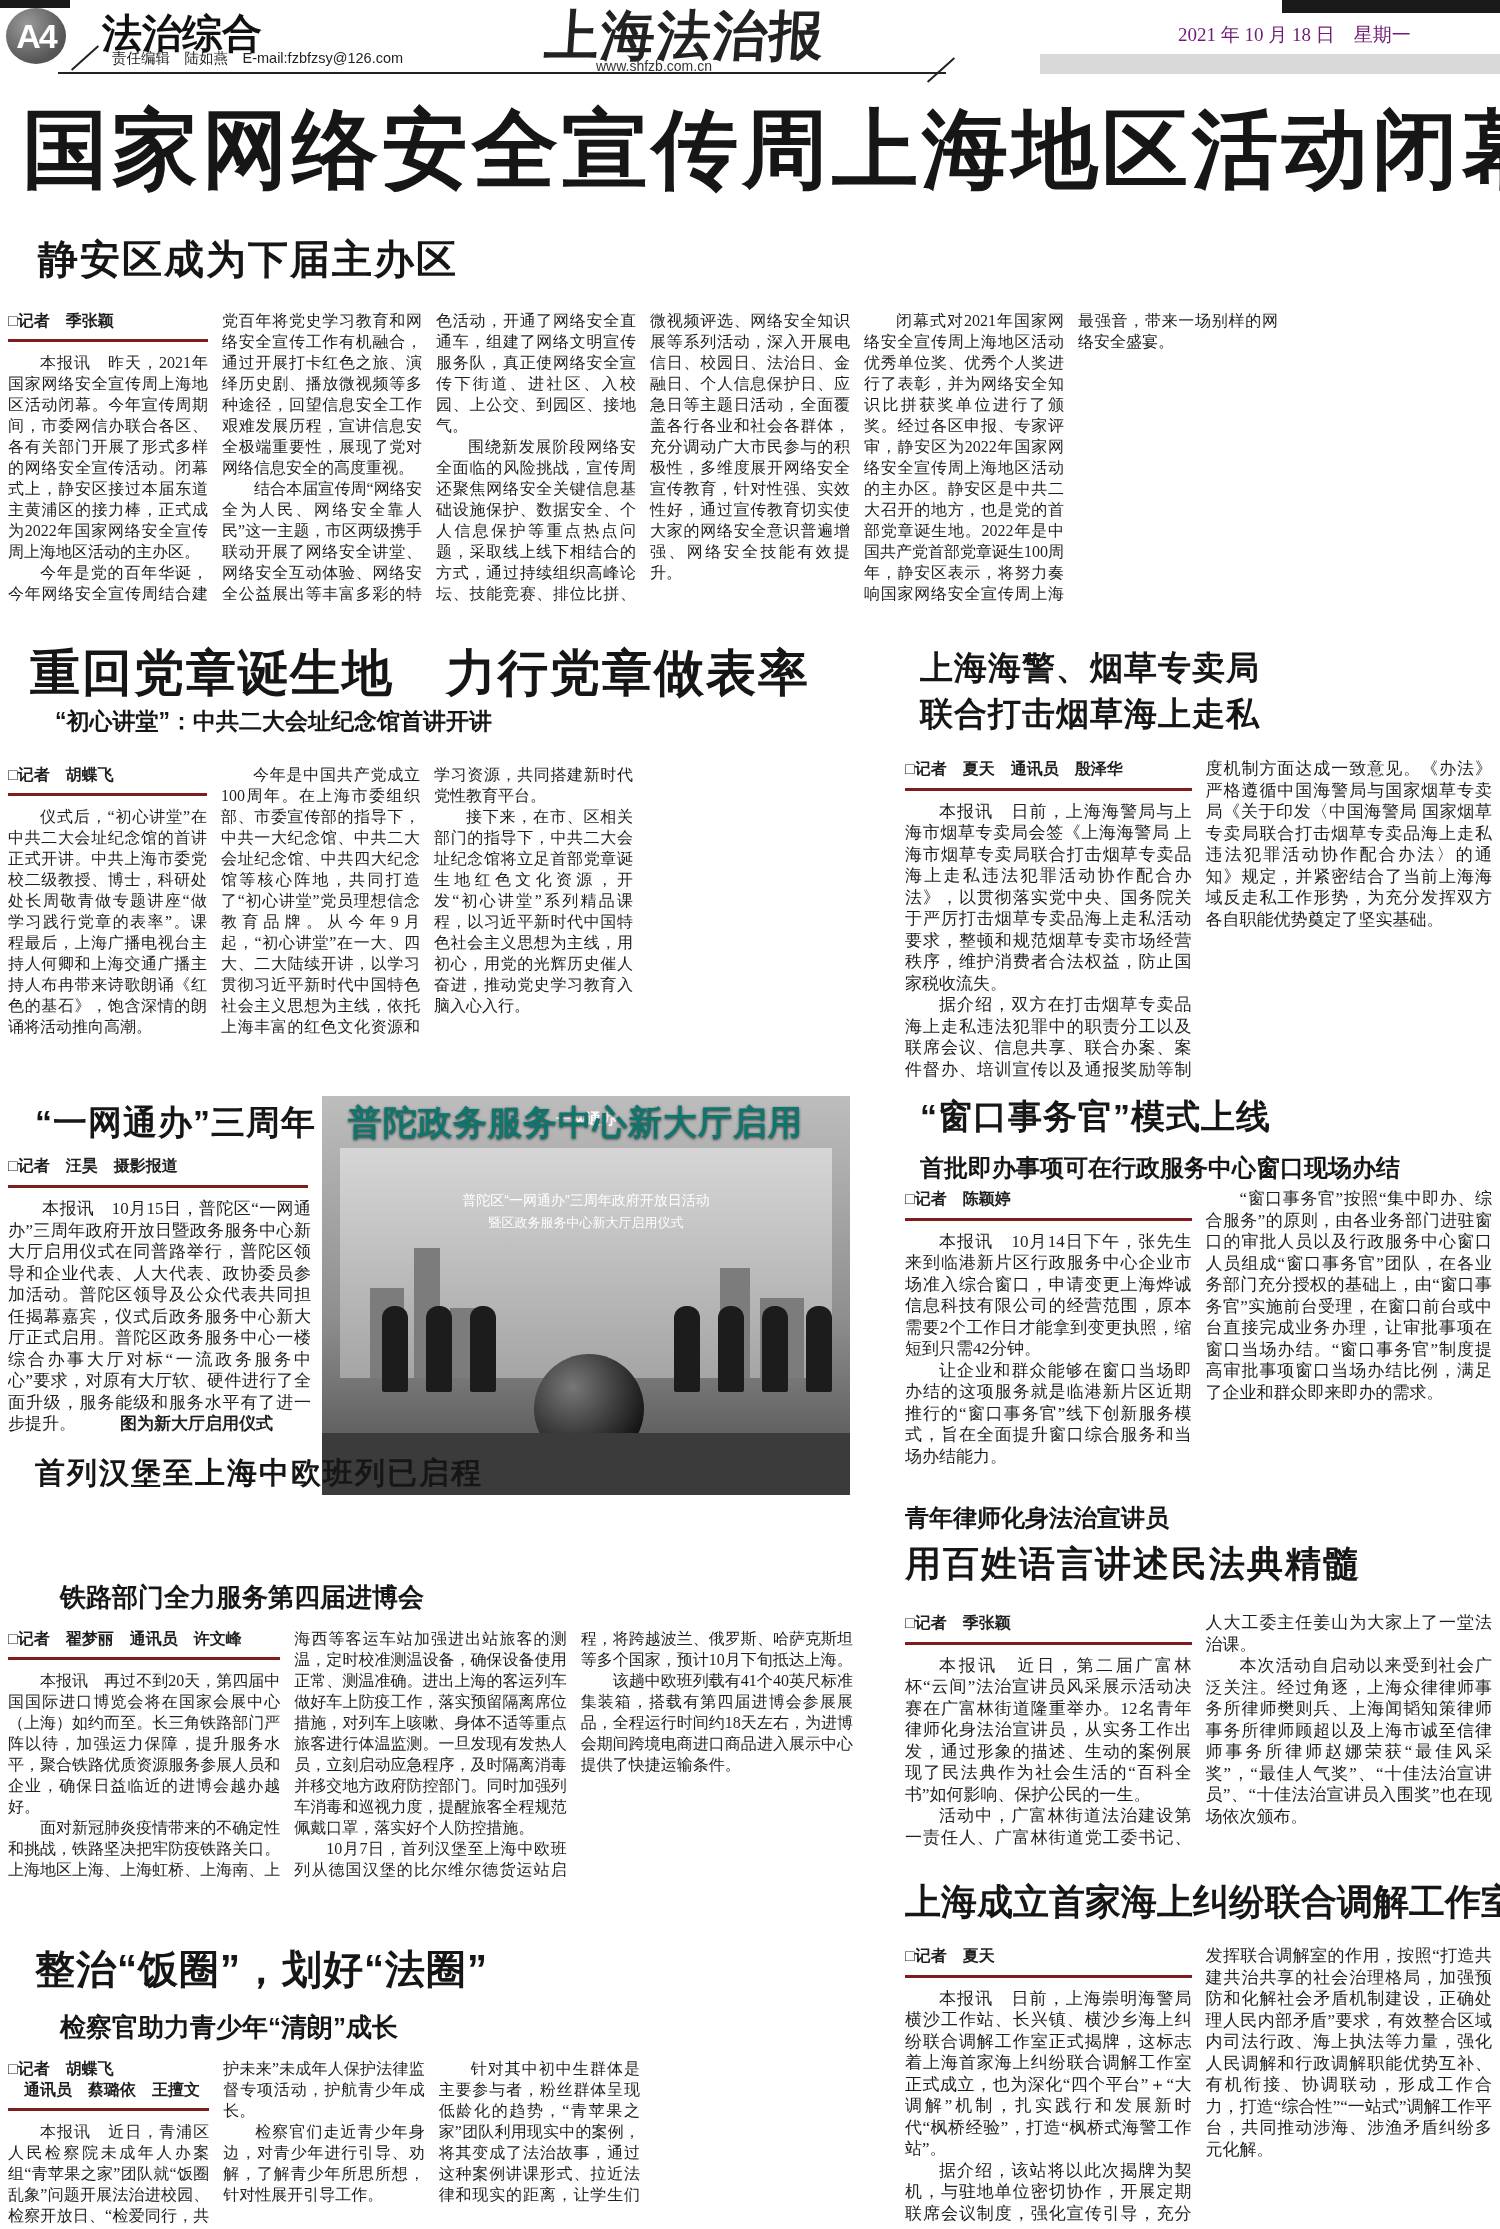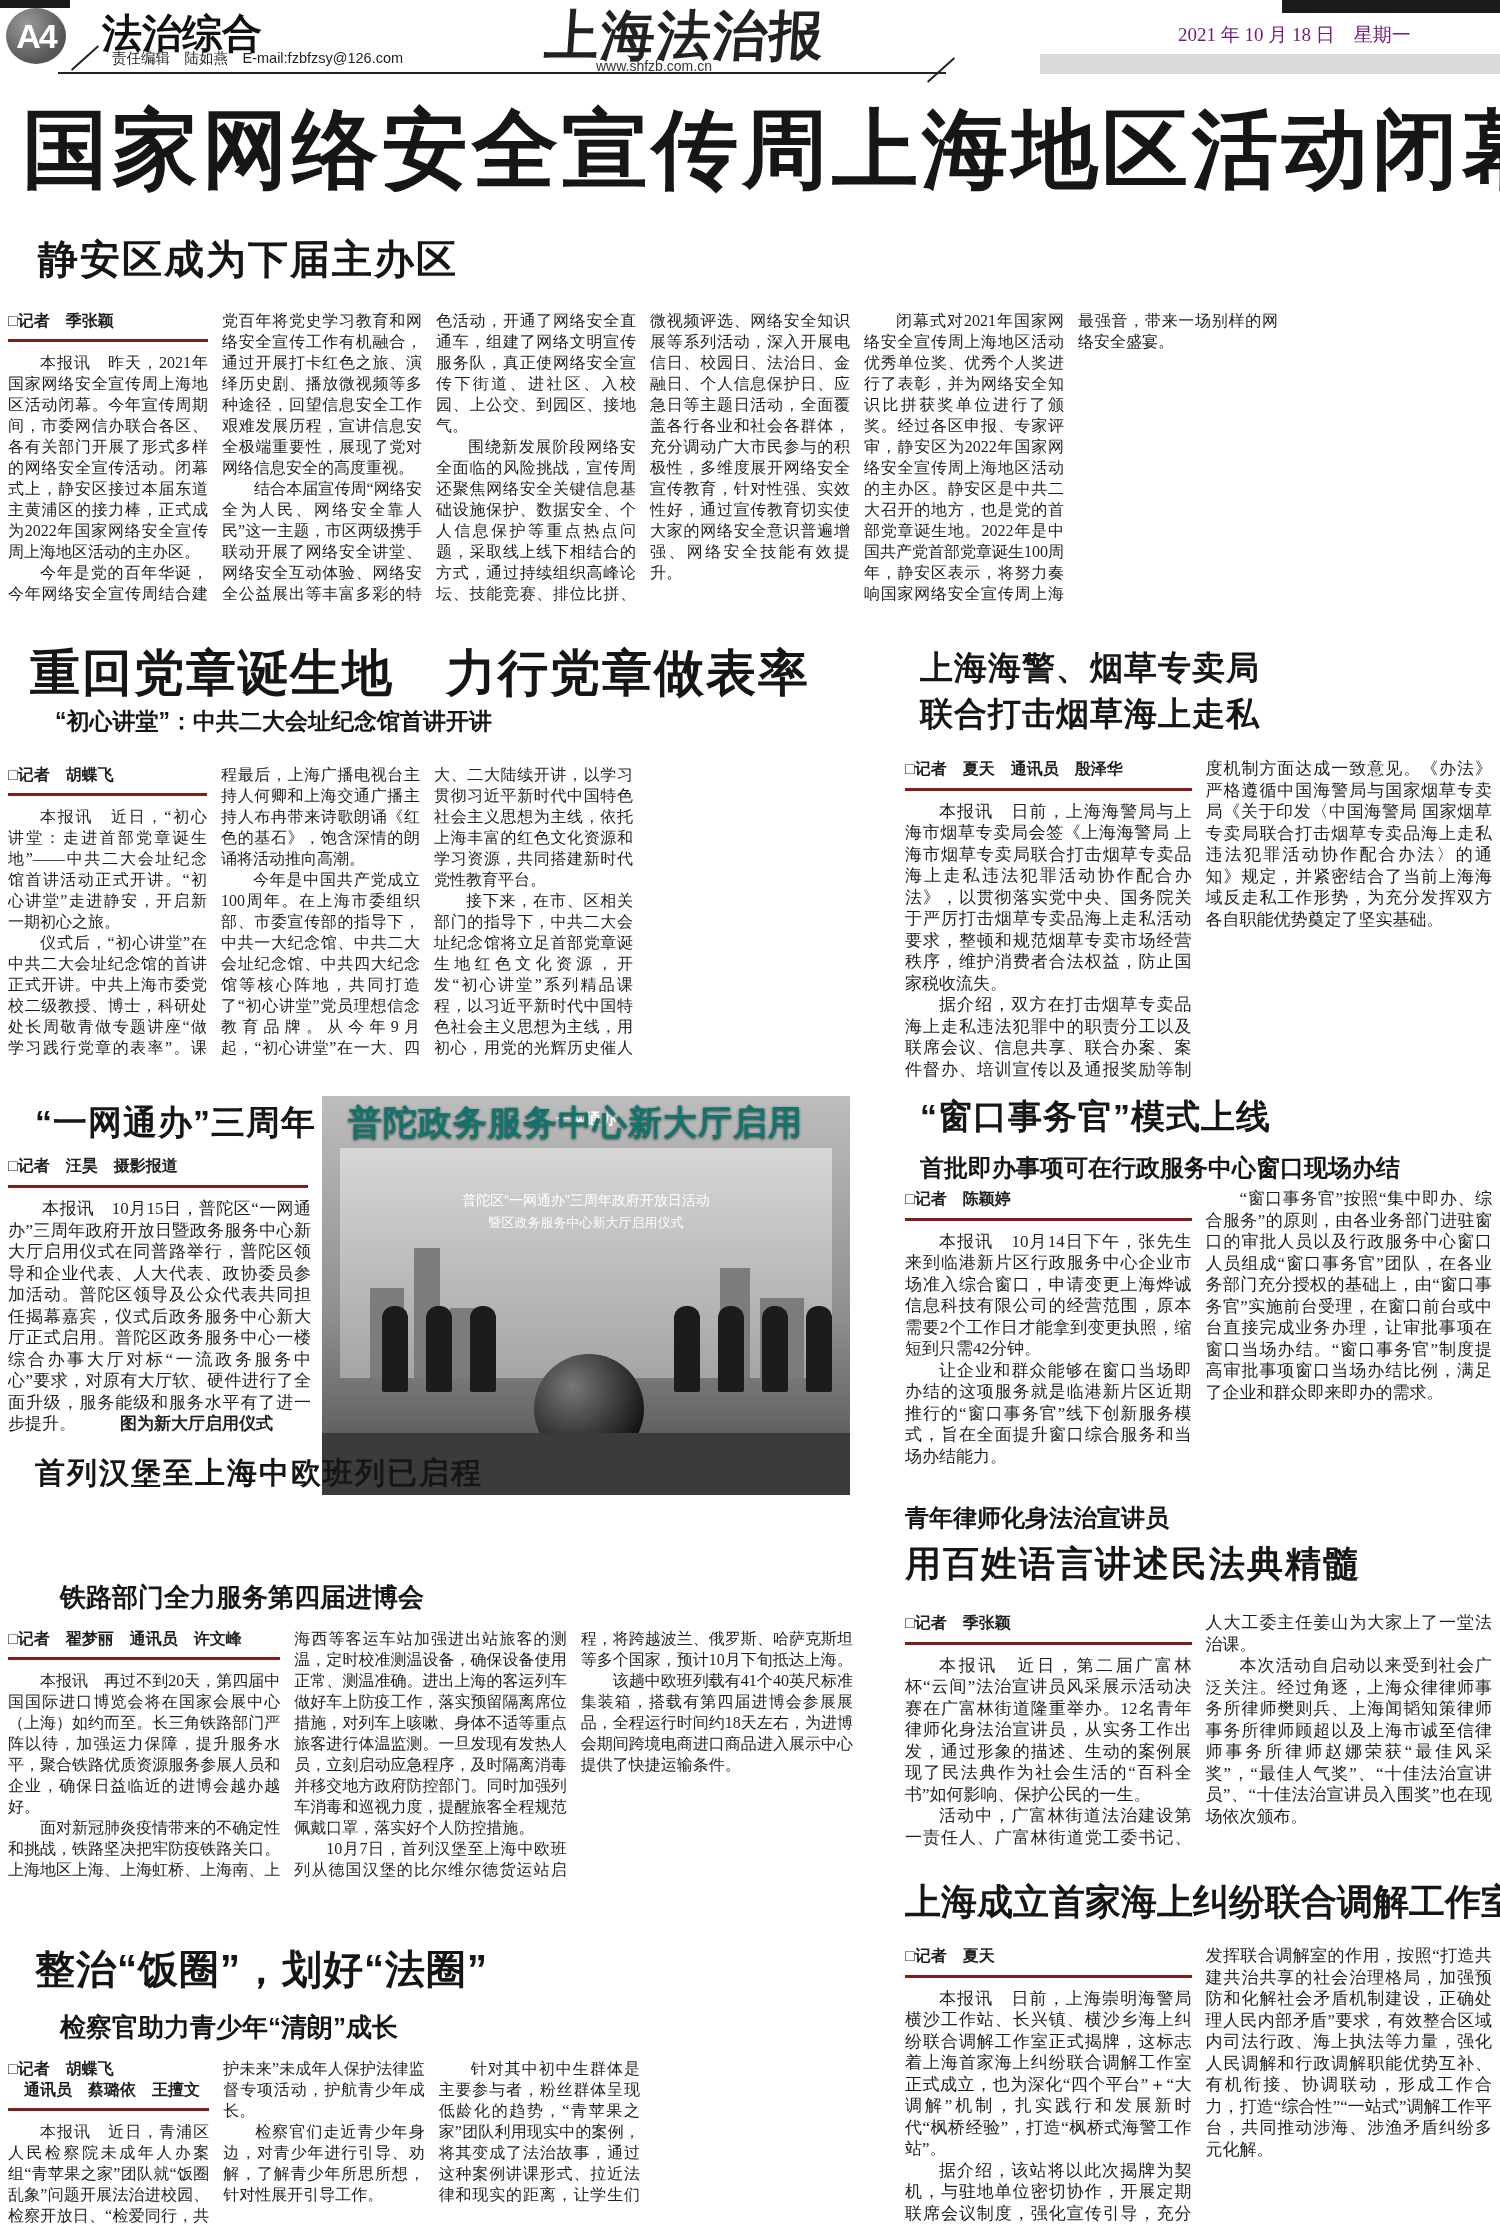--- a/index.html
+++ b/index.html
@@ -80,21 +80,20 @@
     <p>今年是党的百年华诞，今年网络安全宣传周结合建党百年将党史学习教育和网络安全宣传工作有机融合，通过开展打卡红色之旅、演绎历史剧、播放微视频等多种途径，回望信息安全工作艰难发展历程，宣讲信息安全极端重要性，展现了党对网络信息安全的高度重视。</p>
     <p>结合本届宣传周“网络安全为人民、网络安全靠人民”这一主题，市区两级携手联动开展了网络安全讲堂、网络安全互动体验、网络安全公益展出等丰富多彩的特色活动，开通了网络安全直通车，组建了网络文明宣传服务队，真正使网络安全宣传下街道、进社区、入校园、上公交、到园区、接地气。</p>
     <p>围绕新发展阶段网络安全面临的风险挑战，宣传周还聚焦网络安全关键信息基础设施保护、数据安全、个人信息保护等重点热点问题，采取线上线下相结合的方式，通过持续组织高峰论坛、技能竞赛、排位比拼、微视频评选、网络安全知识展等系列活动，深入开展电信日、校园日、法治日、金融日、个人信息保护日、应急日等主题日活动，全面覆盖各行各业和社会各群体，充分调动广大市民参与的积极性，多维度展开网络安全宣传教育，针对性强、实效性好，通过宣传教育切实使大家的网络安全意识普遍增强、网络安全技能有效提升。</p>
     <p>闭幕式对2021年国家网络安全宣传周上海地区活动优秀单位奖、优秀个人奖进行了表彰，并为网络安全知识比拼获奖单位进行了颁奖。经过各区申报、专家评审，静安区为2022年国家网络安全宣传周上海地区活动的主办区。静安区是中共二大召开的地方，也是党的首部党章诞生地。2022年是中国共产党首部党章诞生100周年，静安区表示，将努力奏响国家网络安全宣传周上海最强音，带来一场别样的网络安全盛宴。</p>
   </div>
 
   <div class="abs h-sans" style="left:30px;top:640px;font-size:50px;letter-spacing:2px;">重回党章诞生地　力行党章做表率</div>
   <div class="abs sub-sans" style="left:55px;top:706px;font-size:23px;text-align:right;">“初心讲堂”：中共二大会址纪念馆首讲开讲</div>
   <div class="abs body-block fs16" style="left:8px;top:764px;width:625px;height:312px;column-count:3;">
     <div class="byline" style="font-size:16px;">□记者　胡蝶飞</div>
-    <p>本报讯　近日，“初心讲堂：走进首部党章诞生地”——中共二大会址纪念馆首讲活动正式开讲。“初心讲堂”走进静安，开启新一期初心之旅。</p>
     <p>仪式后，“初心讲堂”在中共二大会址纪念馆的首讲正式开讲。中共上海市委党校二级教授、博士，科研处处长周敬青做专题讲座“做学习践行党章的表率”。课程最后，上海广播电视台主持人何卿和上海交通广播主持人布冉带来诗歌朗诵《红色的基石》，饱含深情的朗诵将活动推向高潮。</p>
     <p>今年是中国共产党成立100周年。在上海市委组织部、市委宣传部的指导下，中共一大纪念馆、中共二大会址纪念馆、中共四大纪念馆等核心阵地，共同打造了“初心讲堂”党员理想信念教育品牌。从今年9月起，“初心讲堂”在一大、四大、二大陆续开讲，以学习贯彻习近平新时代中国特色社会主义思想为主线，依托上海丰富的红色文化资源和学习资源，共同搭建新时代党性教育平台。</p>
     <p>接下来，在市、区相关部门的指导下，中共二大会址纪念馆将立足首部党章诞生地红色文化资源，开发“初心讲堂”系列精品课程，以习近平新时代中国特色社会主义思想为主线，用初心，用党的光辉历史催人奋进，推动党史学习教育入脑入心入行。</p>
   </div>
 
   <div class="abs h-sans" style="left:920px;top:645px;font-size:33px;line-height:46px;letter-spacing:1px;">
     <div>上海海警、烟草专卖局</div>
     <div>联合打击烟草海上走私</div>
   </div>
   <div class="abs body-block fs17" style="left:905px;top:758px;width:587px;height:322px;column-count:2;">

